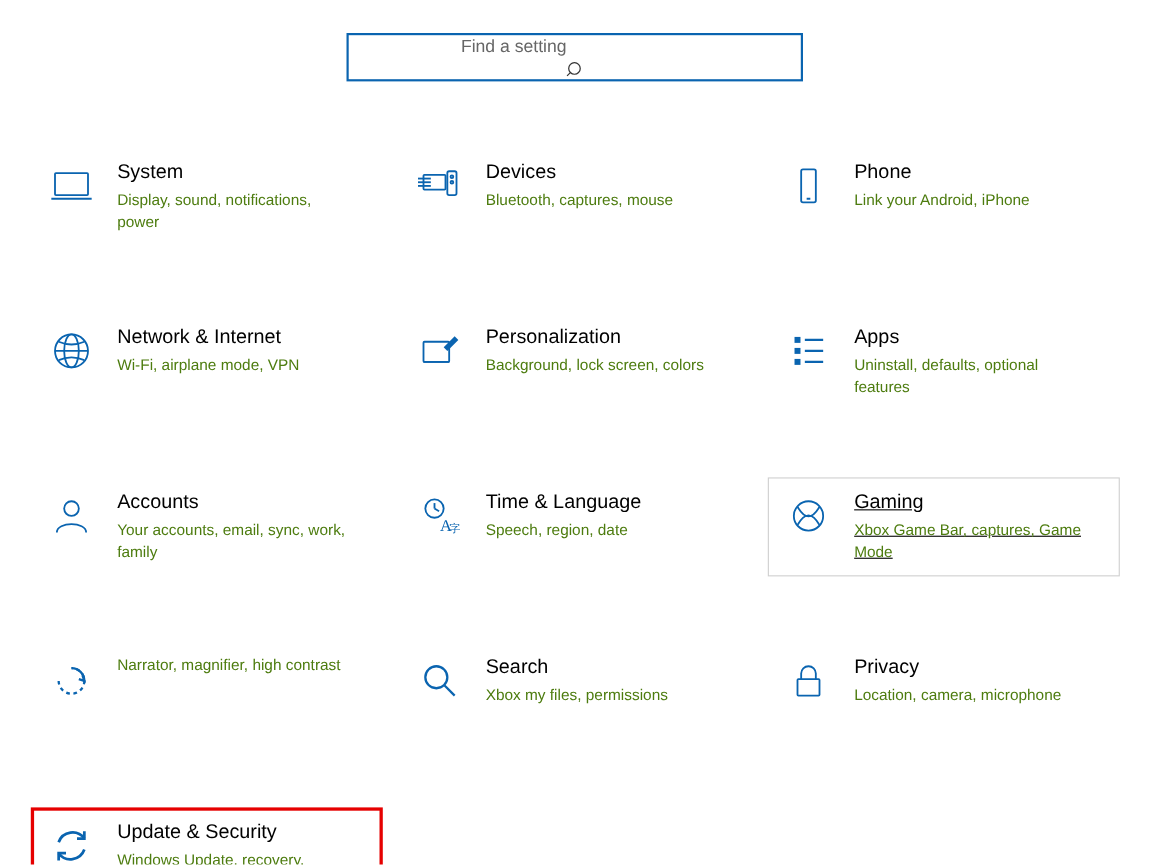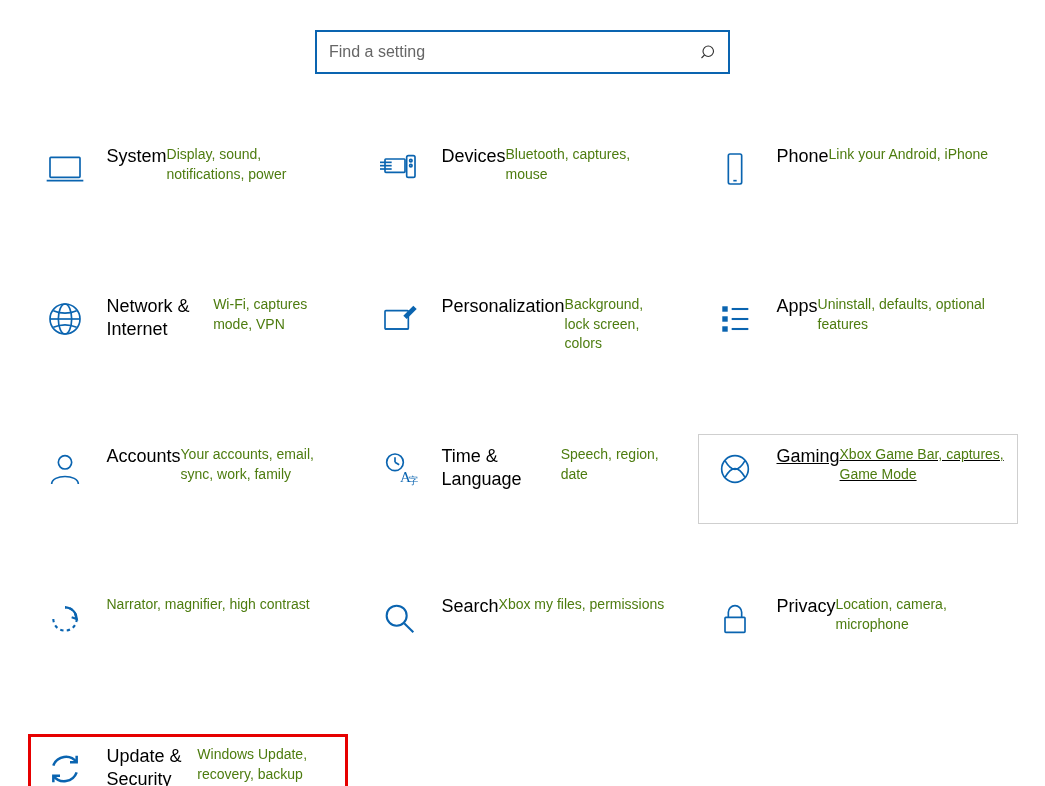--- a/index.html
+++ b/index.html
@@ -23,20 +23,21 @@
     margin-bottom: 60px;
   }
   .search-box {
     width: 415px;
     height: 44px;
     border: 2px solid #0a64b0;
     display: flex;
     align-items: center;
     padding: 0 10px;
     background: #fff;
+    flex-direction: column;
   }
   .search-box input {
     flex: 1;
     border: none;
     outline: none;
     font-size: 16px;
     color: #666;
     background: transparent;
   }
   .search-box .search-ico {
@@ -71,21 +72,21 @@
     height: 48px;
     flex-shrink: 0;
     color: #0a64b0;
     display: flex;
     align-items: center;
     justify-content: center;
   }
   .tile .txt {
     margin-left: 18px;
     display: flex;
-    flex-direction: row;
+    flex-direction: column;
   }
   .tile .title {
     font-size: 18px;
     color: #000;
     line-height: 1.3;
     margin-bottom: 4px;
   }
   .tile .desc {
     font-size: 14px;
     color: #4d7c0f;
@@ -163,21 +164,21 @@
         <svg width="40" height="40" viewBox="0 0 48 48" fill="none" stroke="currentColor" stroke-width="2">
           <circle cx="24" cy="24" r="18"></circle>
           <ellipse cx="24" cy="24" rx="8" ry="18"></ellipse>
           <line x1="6" y1="24" x2="42" y2="24"></line>
           <path d="M10 14 Q24 20 38 14"></path>
             <path d="M10 34 Q24 28 38 34"></path>
         </svg>
       </div>
       <div class="txt">
         <div class="title">Network &amp; Internet</div>
-        <div class="desc">Wi-Fi, captures mode, VPN</div>
+        <div class="desc">Wi-Fi, airplane mode, VPN</div>
       </div>
     </div>
 
     <div class="tile">
       <div class="ico">
         <svg width="40" height="40" viewBox="0 0 48 48" fill="none" stroke="currentColor" stroke-width="2">
           <rect x="6" y="14" width="28" height="22" rx="1"></rect>
           <path d="M28 20 L40 8 L44 12 L32 24 Z" fill="currentColor" stroke="none"></path>
           <line x1="6" y1="36" x2="34" y2="36"></line>
         </svg>

